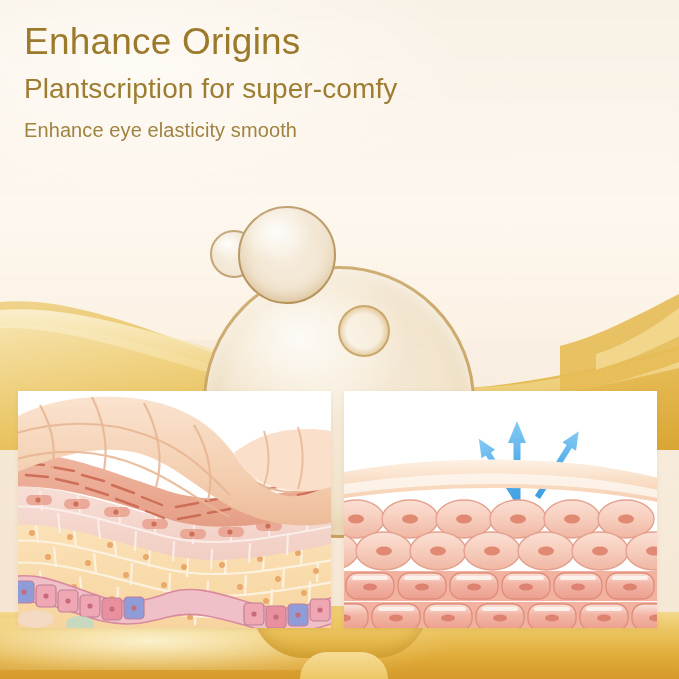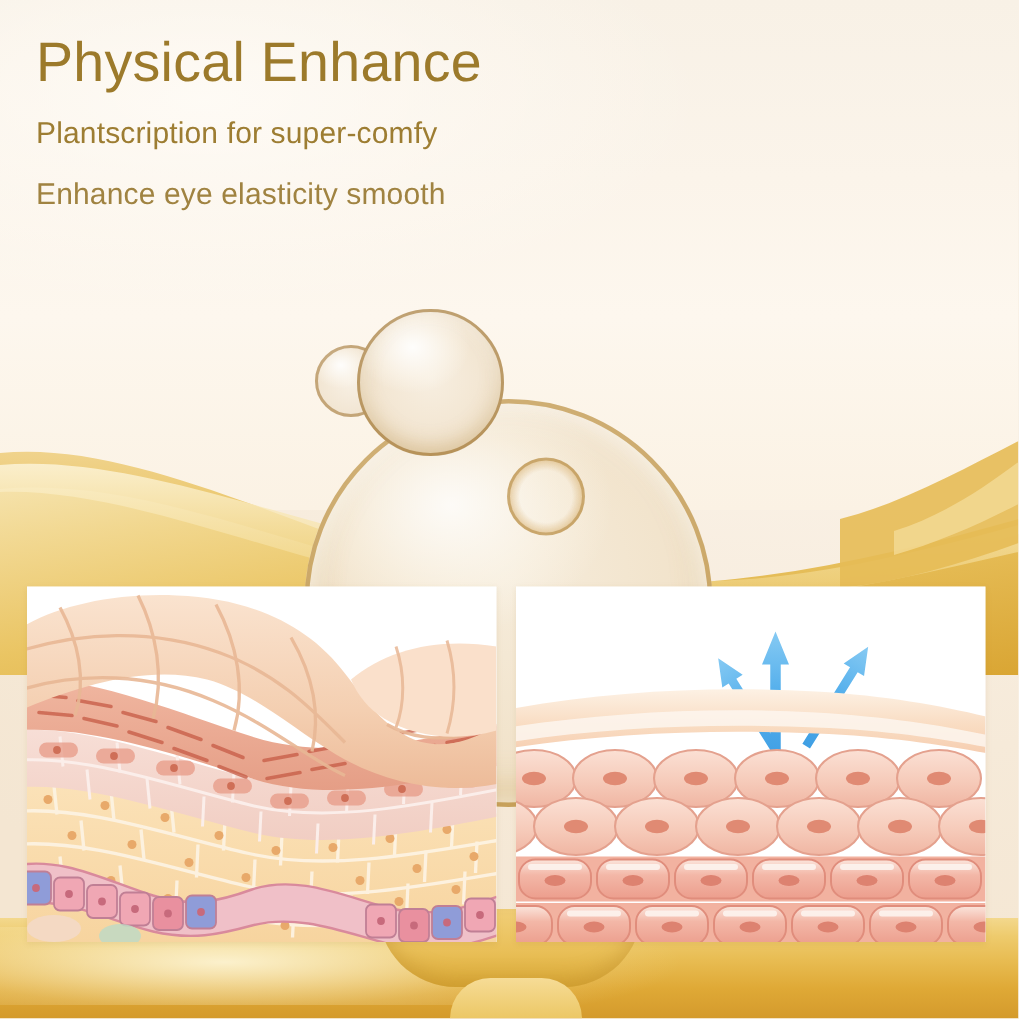--- a/index.html
+++ b/index.html
@@ -25,21 +25,21 @@
     background:radial-gradient(70% 60% at 20% 20%, rgba(255,252,247,.85), rgba(255,252,247,0) 70%);
   }
 
   
   .hdr{position:absolute;left:24px;top:18px;width:620px;z-index:40;}
   .t1{
     font-size:37px;line-height:48px;color:#9c7a2b;font-weight:400;
     letter-spacing:.2px;white-space:nowrap;
   }
   .t2{
-    font-size:20px;line-height:38px;color:#9d7d32;font-weight:400;
+    font-size:28px;line-height:38px;color:#9d7d32;font-weight:400;
     letter-spacing:.1px;white-space:nowrap;margin-top:4px;
   }
   .t3{
     font-size:20px;line-height:28px;color:#a08341;font-weight:400;
     letter-spacing:.1px;white-space:nowrap;margin-top:8px;
   }
 
   
   .oilwrap{position:absolute;left:0;top:250px;width:679px;height:200px;z-index:8;}
   .oilwrap svg{display:block;}
@@ -127,21 +127,21 @@
 </style>
 </head>
 <body>
 
 <div id="stage">
 
   <div class="cream-wash"></div>
   <div class="cream-wash2"></div>
 
   <div class="hdr">
-    <div class="t1">Physical Enhance</div>
+    <div class="t1">Enhance Origins</div>
     <div class="t2">Plantscription for super-comfy</div>
     <div class="t3">Enhance eye elasticity smooth</div>
   </div>
 
   <div class="oilwrap">
     <svg width="679" height="200" viewBox="0 0 679 200">
       <defs>
         <linearGradient id="oilA" x1="0" y1="0" x2="0" y2="1">
           <stop offset="0" stop-color="#f0d38c"></stop>
           <stop offset="35%" stop-color="#e9c361"></stop>

